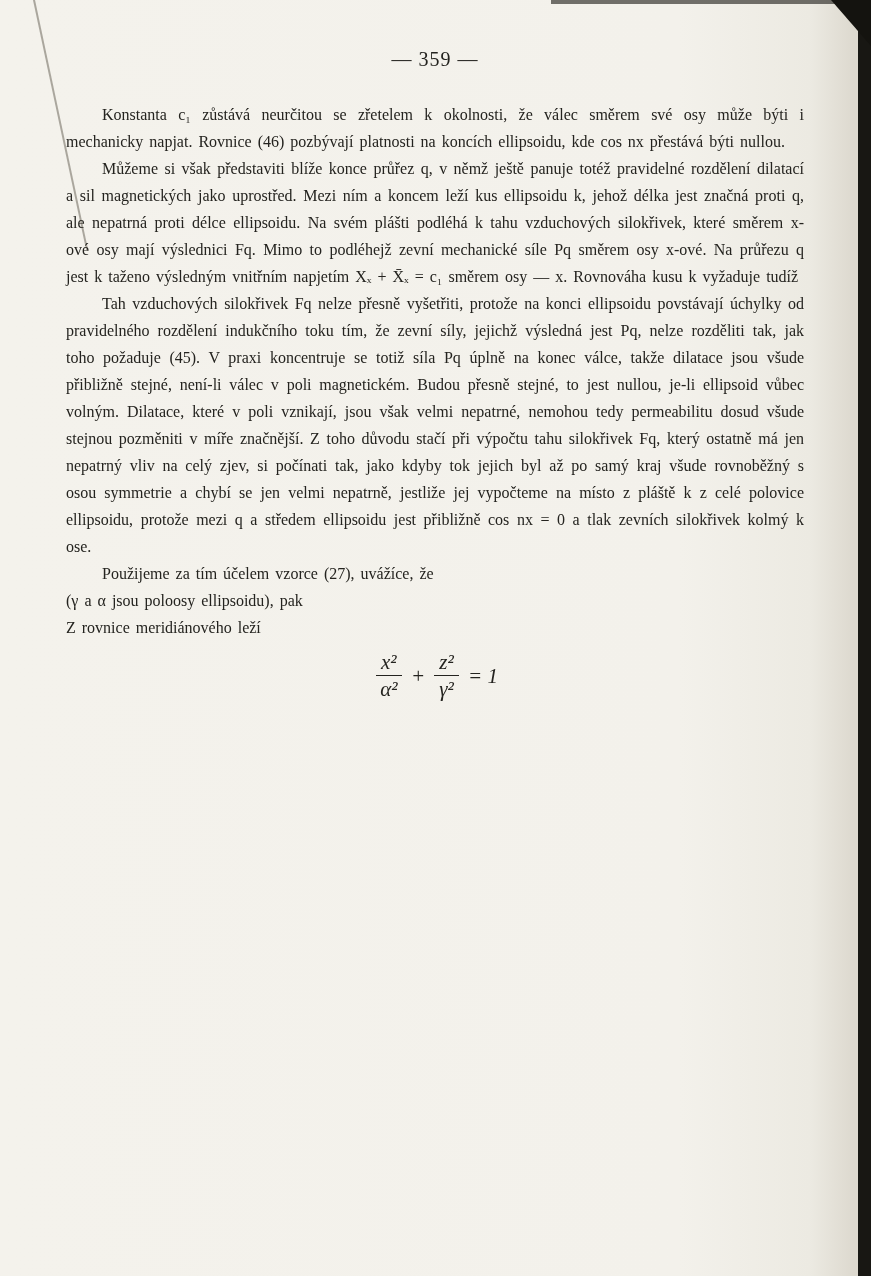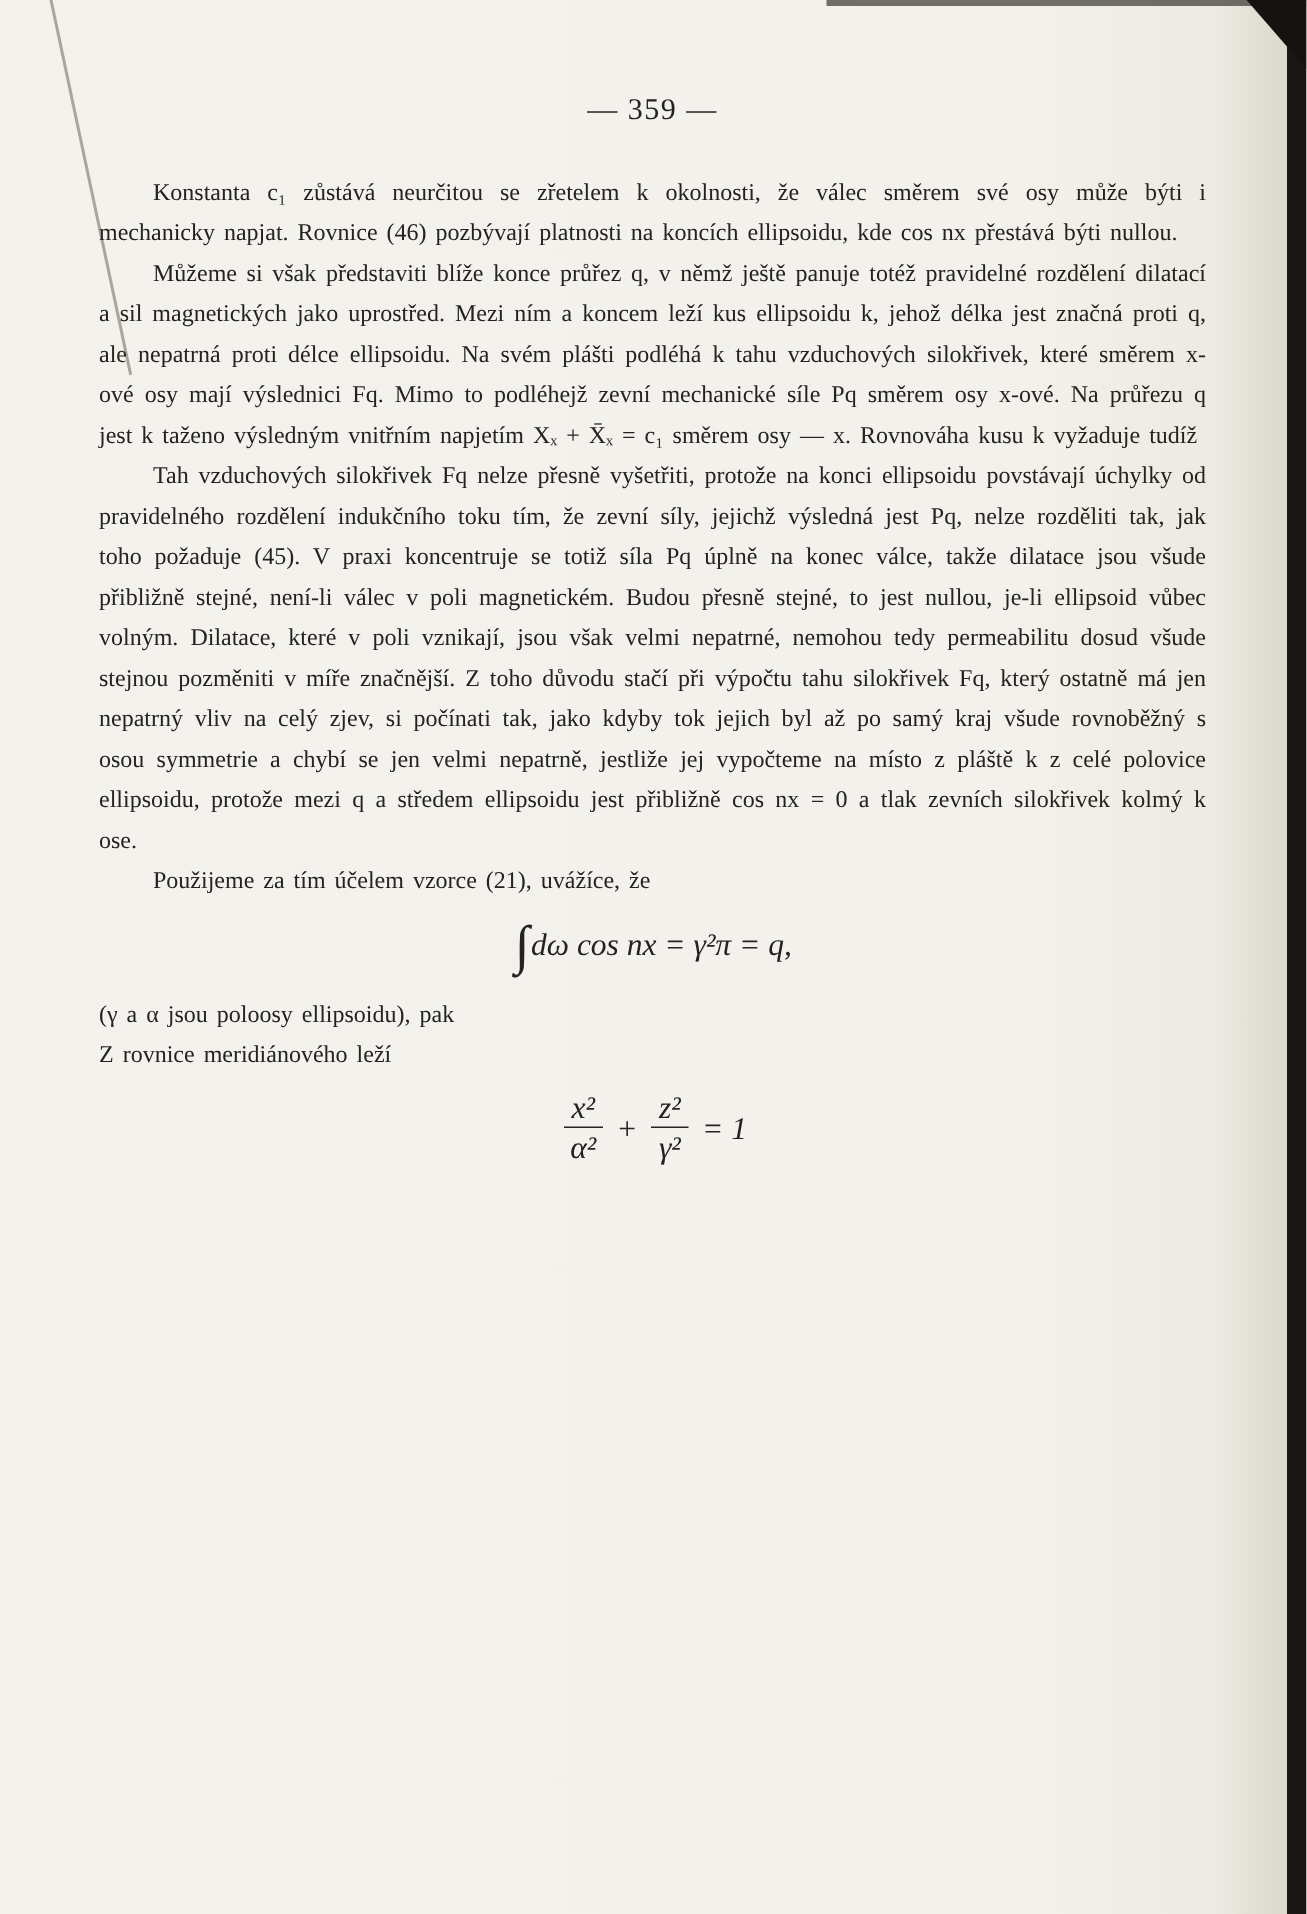--- a/index.html
+++ b/index.html
@@ -30,21 +30,21 @@
     position:absolute;top:0;right:0;width:320px;height:4px;
     background:#2a2823;opacity:.65;
   }
   .curl-line{
     position:absolute;top:-14px;left:30px;width:2px;height:270px;
     background:#8a867c;opacity:.7;
     transform:rotate(-12deg);
     transform-origin:top left;
   }
   .content{
-    position:absolute;top:62px;left:66px;width:738px;
+    position:absolute;top:48px;left:66px;width:738px;
   }
   .pageno{
     text-align:center;
     font-size:20px;
     letter-spacing:1px;
     margin-bottom:30px;
   }
   p{
     margin:0;
     font-size:16px;
@@ -109,25 +109,22 @@
 
     <div class="pageno">— 359 —</div>
 
     <p class="indent">Konstanta c₁ zůstává neurčitou se zřetelem k okolnosti, že válec směrem své osy může býti i mechanicky napjat. Rovnice (46) pozbývají platnosti na koncích ellipsoidu, kde cos nx přestává býti nullou.</p>
 
     <p class="indent">Můžeme si však představiti blíže konce průřez q, v němž ještě panuje totéž pravidelné rozdělení dilatací a sil magnetických jako uprostřed. Mezi ním a koncem leží kus ellipsoidu k, jehož délka jest značná proti q, ale nepatrná proti délce ellipsoidu. Na svém plášti podléhá k tahu vzduchových silokřivek, které směrem x-ové osy mají výslednici Fq. Mimo to podléhejž zevní mechanické síle Pq směrem osy x-ové. Na průřezu q jest k taženo výsledným vnitřním napjetím Xₓ + X̄ₓ = c₁ směrem osy — x. Rovnováha kusu k vyžaduje tudíž</p>
 
 
     <p class="indent">Tah vzduchových silokřivek Fq nelze přesně vyšetřiti, protože na konci ellipsoidu povstávají úchylky od pravidelného rozdělení indukčního toku tím, že zevní síly, jejichž výsledná jest Pq, nelze rozděliti tak, jak toho požaduje (45). V praxi koncentruje se totiž síla Pq úplně na konec válce, takže dilatace jsou všude přibližně stejné, není-li válec v poli magnetickém. Budou přesně stejné, to jest nullou, je-li ellipsoid vůbec volným. Dilatace, které v poli vznikají, jsou však velmi nepatrné, nemohou tedy permeabilitu dosud všude stejnou pozměniti v míře značnější. Z toho důvodu stačí při výpočtu tahu silokřivek Fq, který ostatně má jen nepatrný vliv na celý zjev, si počínati tak, jako kdyby tok jejich byl až po samý kraj všude rovnoběžný s osou symmetrie a chybí se jen velmi nepatrně, jestliže jej vypočteme na místo z pláště k z celé polovice ellipsoidu, protože mezi q a středem ellipsoidu jest přibližně cos nx = 0 a tlak zevních silokřivek kolmý k ose.</p>
 
-    <p class="indent">Použijeme za tím účelem vzorce (21), uvážíce, že</p>
+    <p class="indent">Použijeme za tím účelem vzorce (27), uvážíce, že</p>
 
-    <div class="formula">
-      <span class="bigint">∫</span><span class="math">dω cos nx = γ²π = q,</span>
-    </div>
 
     <p>(γ a α jsou poloosy ellipsoidu), pak</p>
 
 
     <p>Z rovnice meridiánového leží</p>
 
     <div class="formula">
       <span class="frac"><span class="num">x²</span><span class="den">α²</span></span>
       <span class="math">+</span>
       <span class="frac"><span class="num">z²</span><span class="den">γ²</span></span>

